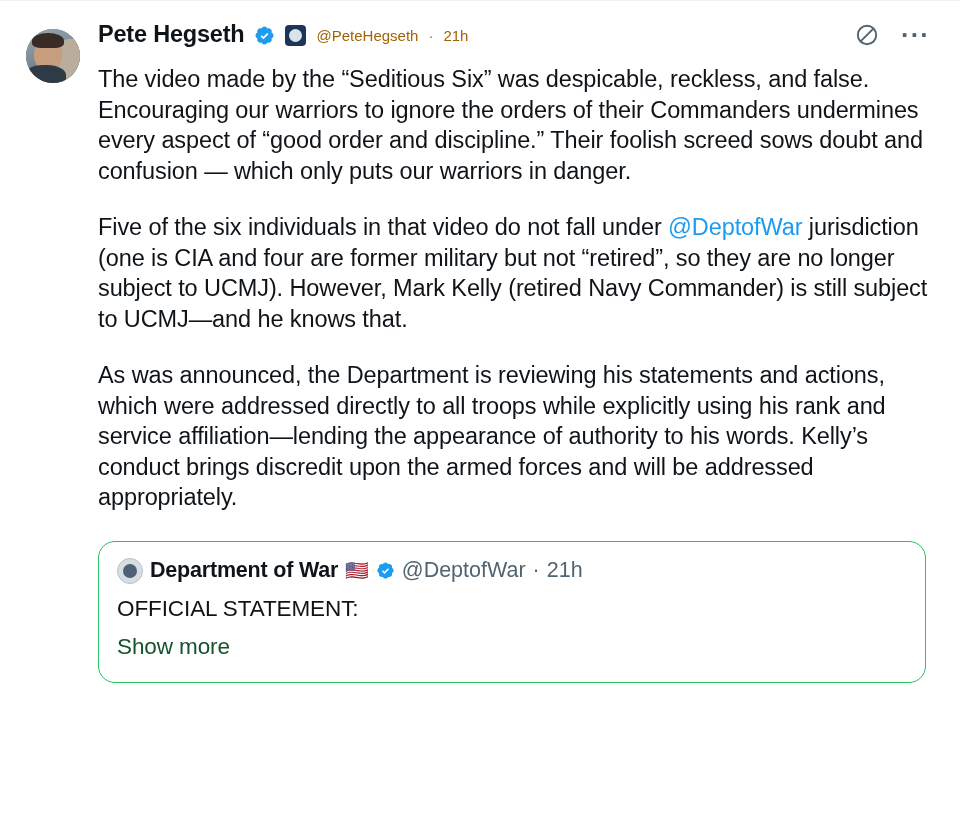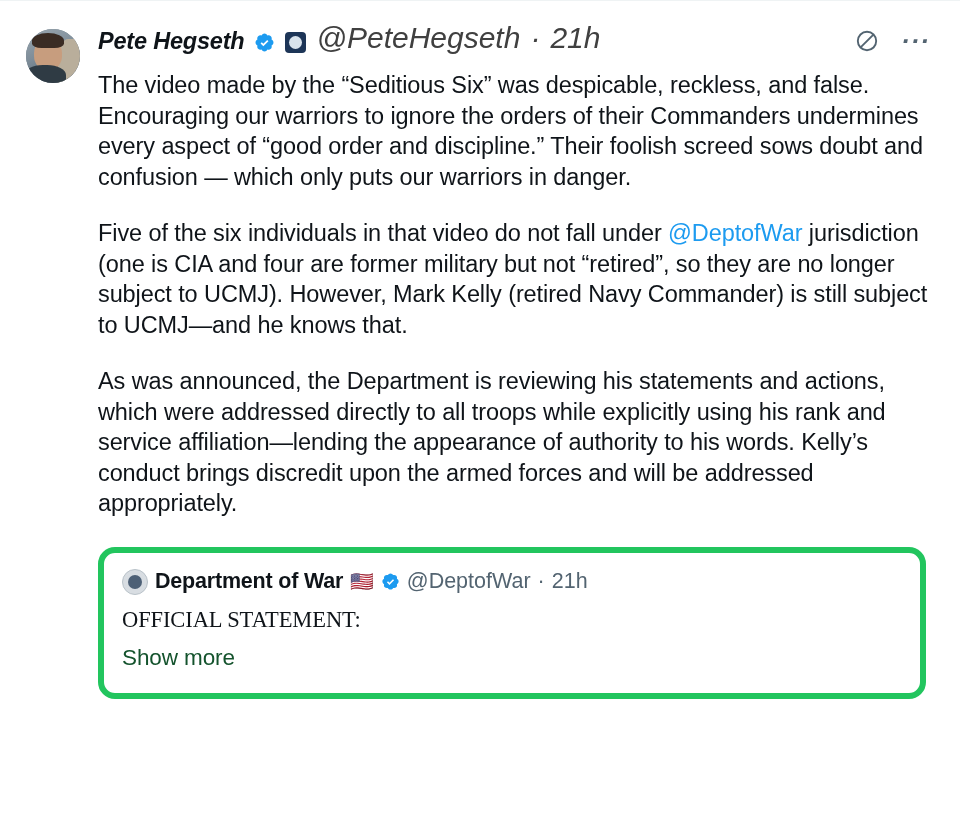--- a/index.html
+++ b/index.html
@@ -78,24 +78,23 @@
     height: 48px;
     border-radius: 40% 40% 0 0;
     background: #b9ae9b;
   }
   .content-col {
     flex: 1 1 auto;
     min-width: 0;
   }
   .head-row {
     display: flex;
-    align-items: flex-end;
+    align-items: center;
     gap: 10px;
     line-height: 1;
-    font-style: italic;
   }
   .display-name {
     font-size: 23.5px;
     font-weight: bold;
     color: #0f1419;
     letter-spacing: -0.2px;
   }
   .verified {
     width: 21px;
     height: 21px;
@@ -114,22 +113,22 @@
   }
   .gov-badge::after {
     content: "";
     position: absolute;
     left: 4px; top: 4px;
     width: 13px; height: 13px;
     border-radius: 50%;
     background: #d9e3ec;
   }
   .handle, .dot-sep, .timestamp {
-    font-size: 30px;
-    color: #404040;
+    font-size: 15px;
+    color: #a16207;
     font-weight: normal;
     white-space: nowrap;
   }
   .head-right {
     margin-left: auto;
     display: flex;
     align-items: center;
     gap: 22px;
     padding-right: 4px;
   }
@@ -160,21 +159,21 @@
   }
   .tweet-text p:last-child { margin-bottom: 0; }
   .mention {
     color: #1d9bf0;
     text-decoration: none;
     cursor: pointer;
   }
   .quote-card {
     margin-top: 28px;
     margin-right: 8px;
-    border: 6px solid #22c55e;
+    border: 1px solid #22c55e;
     border-radius: 17px;
     padding: 16px 18px 20px 18px;
     background: #ffffff;
     cursor: pointer;
   }
   .quote-head {
     display: flex;
     align-items: center;
     gap: 7px;
     line-height: 1;
@@ -216,21 +215,21 @@
     font-size: 21.5px;
     color: #536471;
   }
   .quote-text {
     margin-top: 10px;
     font-size: 22.5px;
     line-height: 30px;
     color: #0f1419;
     letter-spacing: -0.1px;
   }
-  .quote-text p { margin: 0 0 22px 0; font-family: Liberation Serif, serif; }
+  .quote-text p { margin: 0 0 22px 0; }
   .quote-text p:last-of-type { margin-bottom: 0; }
   .show-more {
     margin-top: 8px;
     display: inline-block;
     font-size: 22.5px;
     color: #14532d;
     cursor: pointer;
   }
 </style>
 </head>

